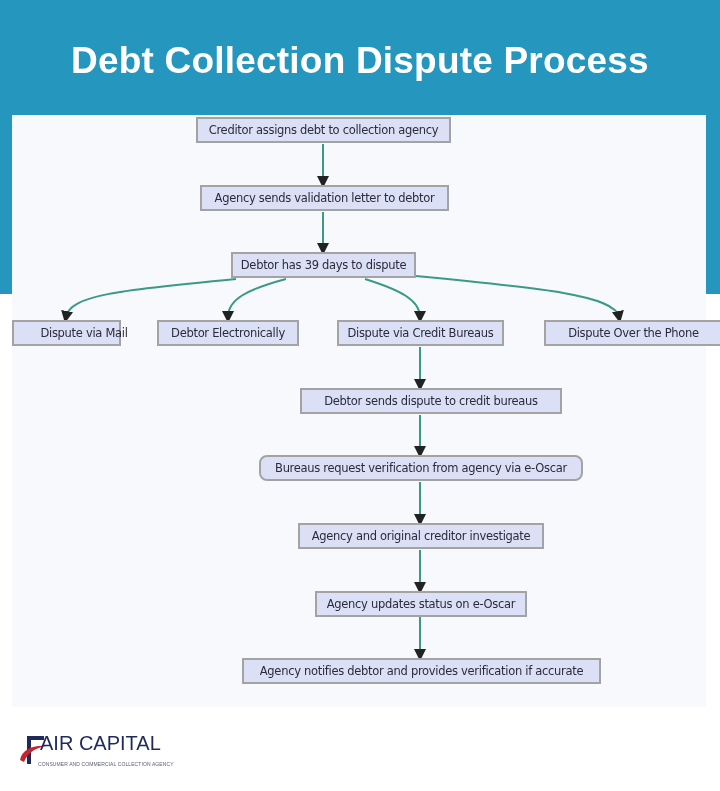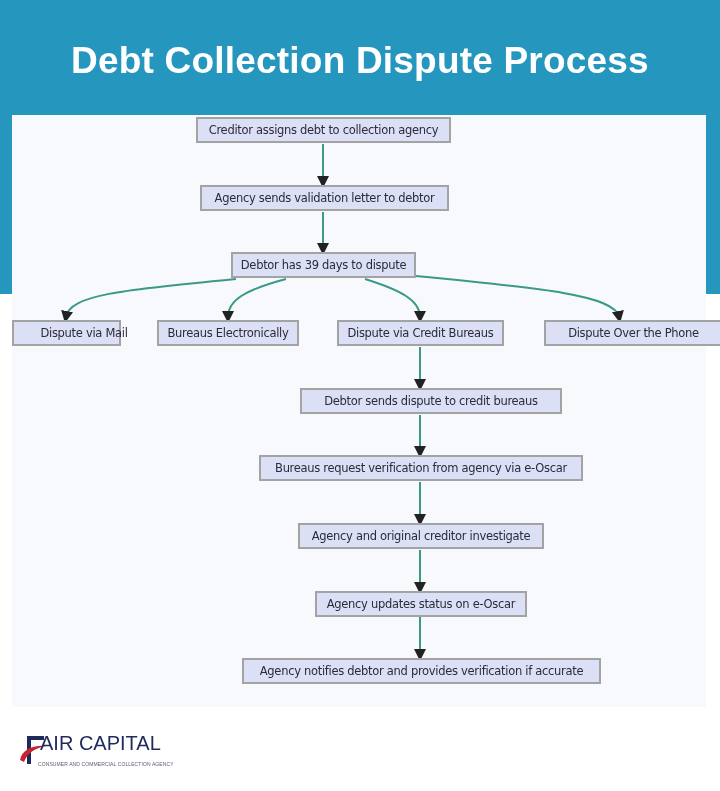--- a/index.html
+++ b/index.html
@@ -46,25 +46,25 @@
     <path d="M420,482 L420,520"></path>
     <path d="M420,550 L420,588"></path>
     <path d="M420,617 L420,655"></path>
   </g>
 </svg>
 
 <div class="node" style="left:196px;top:117px;width:255px;">Creditor assigns debt to collection agency</div>
 <div class="node" style="left:200px;top:185px;width:249px;">Agency sends validation letter to debtor</div>
 <div class="node" style="left:231px;top:252px;width:185px;">Debtor has 39 days to dispute</div>
 <div class="node" style="left:12px;top:320px;width:109px;padding-left:35px;">Dispute via Mail</div>
-<div class="node" style="left:157px;top:320px;width:142px;">Bureaus Electronically</div>
+<div class="node" style="left:157px;top:320px;width:142px;">Debtor Electronically</div>
 <div class="node" style="left:337px;top:320px;width:167px;">Dispute via Credit Bureaus</div>
 <div class="node" style="left:544px;top:320px;width:179px;">Dispute Over the Phone</div>
 <div class="node" style="left:300px;top:388px;width:262px;">Debtor sends dispute to credit bureaus</div>
-<div class="node" style="left:259px;top:455px;width:324px;">Bureaus request verification from agency via e-Oscar</div>
+<div class="node" style="left:259px;top:455px;width:324px;border-radius:8px;">Bureaus request verification from agency via e-Oscar</div>
 <div class="node" style="left:298px;top:523px;width:246px;">Agency and original creditor investigate</div>
 <div class="node" style="left:315px;top:591px;width:212px;">Agency updates status on e-Oscar</div>
 <div class="node" style="left:242px;top:658px;width:359px;">Agency notifies debtor and provides verification if accurate</div>
 
 <div class="logo">
   <svg class="logo-swoosh" width="30" height="36">
     <path d="M9,4 L26,4 L26,8 L13,8 L13,32 L9,32 z" fill="#1f2a5c"></path>
     <path d="M2,28 C4,18 14,13 28,14 C18,16 10,20 6,30 z" fill="#c8242f"></path>
   </svg>
   <div class="logo-text">AIR CAPITAL</div>

